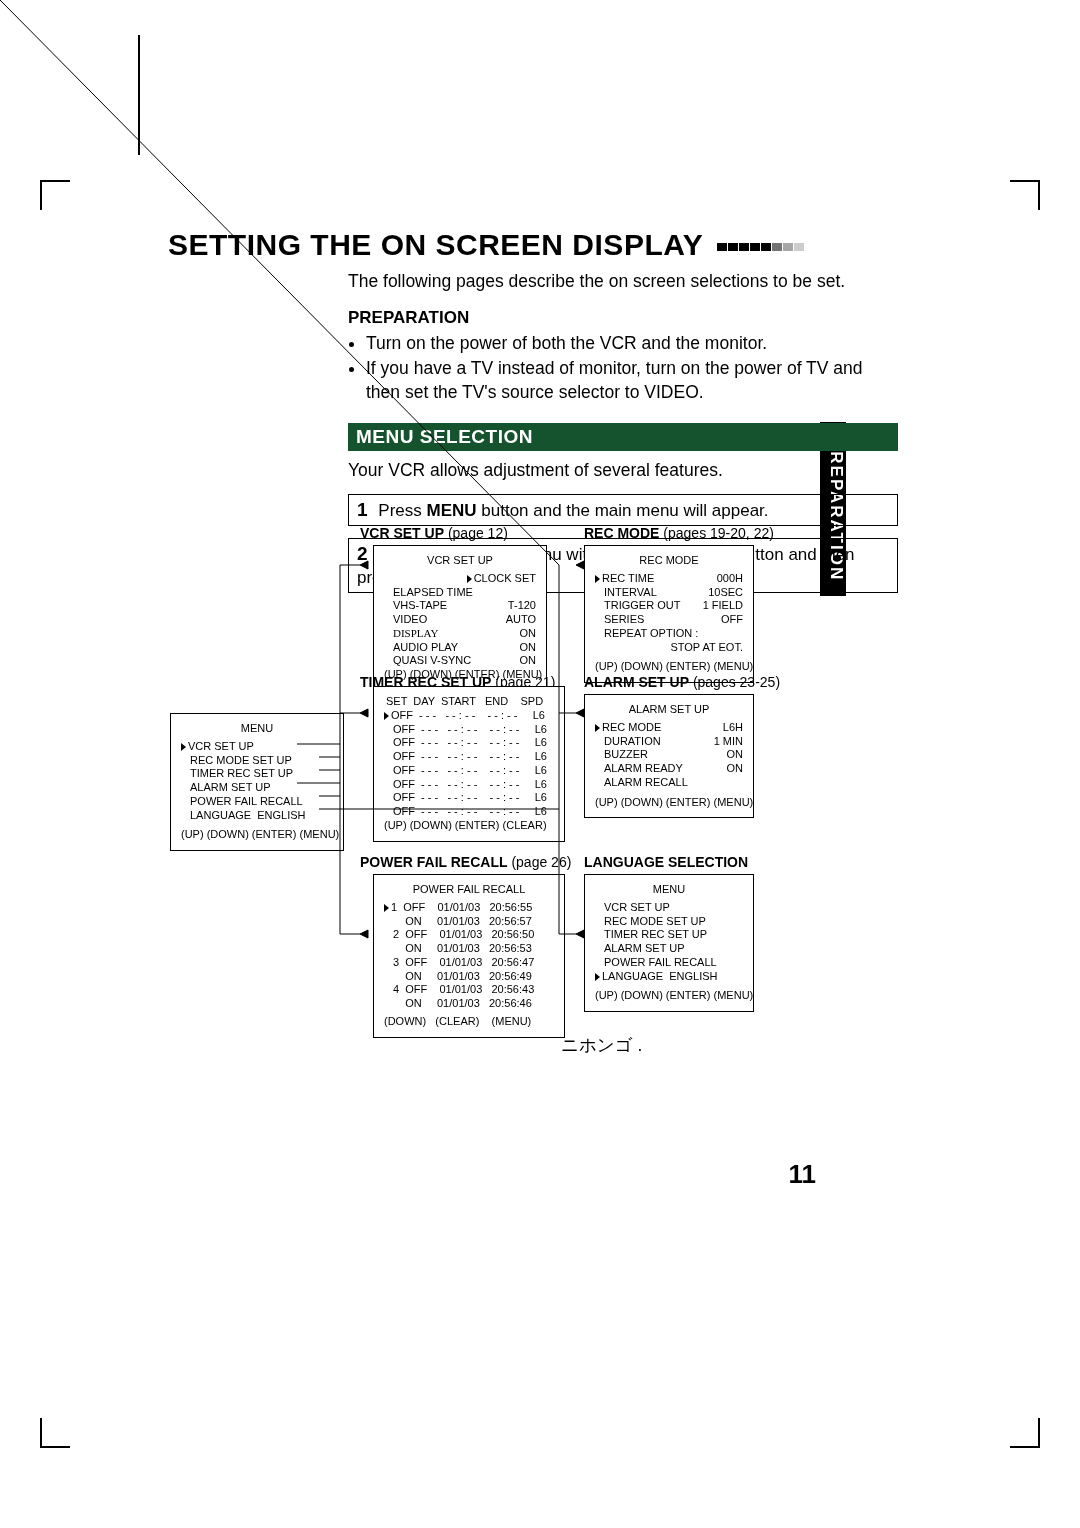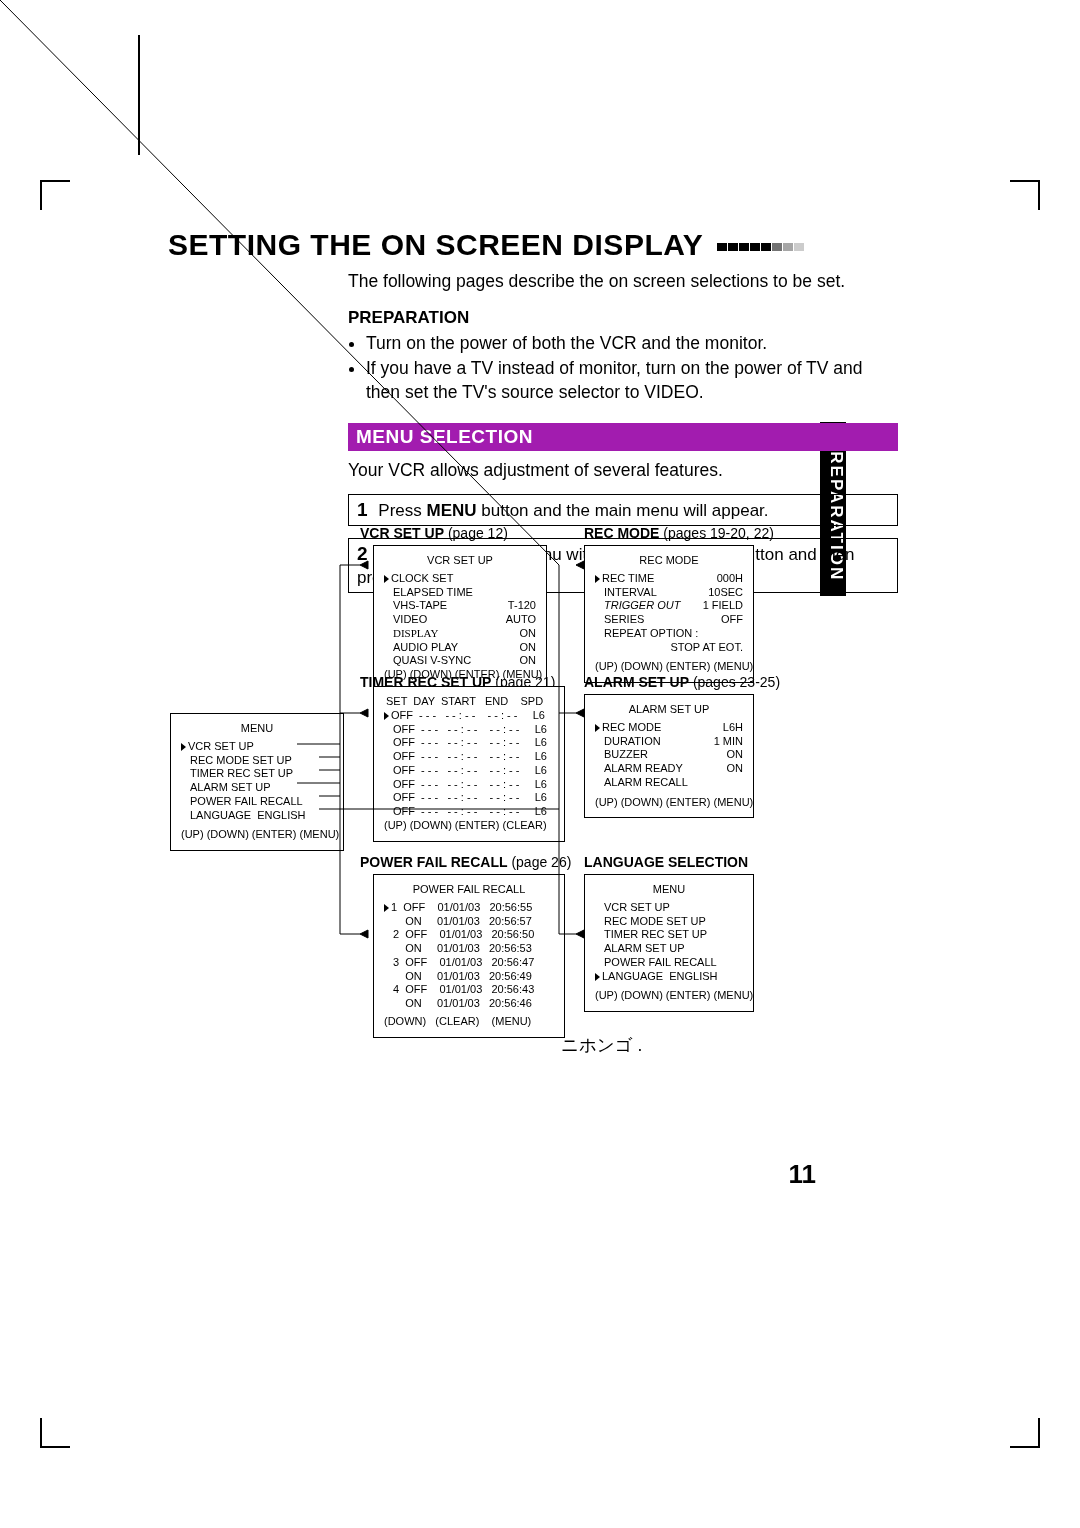--- a/index.html
+++ b/index.html
@@ -12,21 +12,21 @@
   .vline{position:absolute;top:35px;left:138px;width:2px;height:120px;background:#000}
   .content{position:absolute;left:168px;top:228px;width:730px}
   h1{margin:0;font-size:30px;font-weight:bold;letter-spacing:0.5px}
   .hbar{display:inline-block;width:130px;height:8px;margin-left:6px}
   .hbar i{display:inline-block;width:10px;height:8px;background:#000;margin-right:1px;vertical-align:middle}
   .hbar i.g1{opacity:.2}.hbar i.g2{opacity:.35}.hbar i.g3{opacity:.55}
   p{margin:8px 0;font-size:17.5px;line-height:1.35}
   .subhead{font-weight:bold;font-size:17px;margin-top:14px}
   ul.prep{margin:4px 0 0 18px;padding:0;font-size:17.5px;line-height:1.35}
   ul.prep li{margin:2px 0}
-  .blackbar{background:#a21caf;color:#fff;font-weight:bold;font-size:19px;padding:3px 8px;margin-top:18px;letter-spacing:0.5px}
+  .blackbar{background:#14532d;color:#fff;font-weight:bold;font-size:19px;padding:3px 8px;margin-top:18px;letter-spacing:0.5px}
   .stepbox{border:1px solid #000;padding:2px 8px;margin-top:12px;font-size:17px;line-height:1.35}
   .stepnum{font-weight:bold;font-size:19px;margin-right:6px}
   .osd{position:absolute;border:1px solid #000;font-family:Arial,Helvetica,sans-serif;font-size:11px;line-height:1.25;padding:8px 10px;background:#fff}
   .osd .ttl{text-align:center;margin-bottom:4px}
   .osd-row{white-space:pre}
   .osd-label{position:absolute;font-size:14px;font-weight:bold}
   .osd-label .thin{font-weight:normal}
   .mainmenu-label{position:absolute;font-size:17px;font-weight:bold}
   .sidetab{position:absolute;right:234px;top:422px;width:26px;height:172px;background:#000;color:#fff;font-weight:bold;font-size:17px;writing-mode:vertical-rl;text-align:center;letter-spacing:2px;padding-top:2px}
   .langnote{position:absolute;font-size:17.5px;line-height:1.35}
@@ -82,38 +82,38 @@
     <div class="osd-row" style="padding-left:9px">ALARM SET UP</div>
     <div class="osd-row" style="padding-left:9px">POWER FAIL RECALL</div>
     <div class="osd-row" style="padding-left:9px">LANGUAGE  ENGLISH</div>
     <div class="osd-row" style="margin-top:6px">(UP) (DOWN) (ENTER) (MENU)</div>
   </div>
 
   <div class="osd-label" style="left:360px;top:525px"><span>VCR SET UP</span><span class="thin"> (page 12)</span></div>
   <div class="osd" style="left:373px;top:545px;width:152px">
     <div class="ttl">VCR SET UP</div>
     <div id="vcr-rows">
-        <div class="osd-row" style="display: flex; justify-content: flex-start;"><span><span class="cursor"></span>CLOCK SET</span><span></span></div>
+        <div class="osd-row" style="display: flex; justify-content: flex-end; margin-left: 20px;"><span><span class="cursor"></span>CLOCK SET</span><span></span></div>
         <div class="osd-row" style="display: flex; justify-content: space-between;"><span style="padding-left: 9px;">ELAPSED TIME</span><span></span></div>
         <div class="osd-row" style="display: flex; justify-content: space-between;"><span style="padding-left: 9px;">VHS-TAPE</span><span>T-120</span></div>
         <div class="osd-row" style="display: flex; justify-content: space-between;"><span style="padding-left: 9px;">VIDEO</span><span>AUTO</span></div>
         <div class="osd-row" style="display: flex; justify-content: space-between;"><span style="padding-left: 9px; font-family: Liberation Serif, serif;">DISPLAY</span><span>ON</span></div>
         <div class="osd-row" style="display: flex; justify-content: space-between;"><span style="padding-left: 9px;">AUDIO PLAY</span><span>ON</span></div>
         <div class="osd-row" style="display: flex; justify-content: space-between;"><span style="padding-left: 9px;">QUASI V-SYNC</span><span>ON</span></div>
       </div>
     <div class="osd-row">(UP) (DOWN) (ENTER) (MENU)</div>
   </div>
 
   <div class="osd-label" style="left:584px;top:525px"><span>REC MODE</span><span class="thin"> (pages 19-20, 22)</span></div>
   <div class="osd" style="left:584px;top:545px;width:148px">
     <div class="ttl">REC MODE</div>
     <div id="recmode-rows">
         <div class="osd-row" style="display: flex; justify-content: space-between;"><span><span class="cursor"></span>REC TIME</span><span>000H</span></div>
         <div class="osd-row" style="display: flex; justify-content: space-between;"><span style="padding-left: 9px;">INTERVAL</span><span>10SEC</span></div>
-        <div class="osd-row" style="display: flex; justify-content: space-between;"><span style="padding-left: 9px; font-style: italic;">TRIGGER OUT</span><span>1 FIELD</span></div>
+        <div class="osd-row" style="display: flex; justify-content: space-between;"><span style="padding-left: 9px;">TRIGGER OUT</span><span>1 FIELD</span></div>
         <div class="osd-row" style="display: flex; justify-content: space-between;"><span style="padding-left: 9px;">SERIES</span><span>OFF</span></div>
         <div class="osd-row" style="display: flex; justify-content: space-between; text-align: center;"><span style="padding-left: 9px;">REPEAT OPTION :</span><span></span></div>
         <div class="osd-row" style="display: flex; justify-content: space-between;"><span style="padding-left: 9px;"></span><span>STOP AT EOT.</span></div>
       </div>
     <div class="osd-row" style="margin-top:6px">(UP) (DOWN) (ENTER) (MENU)</div>
   </div>
 
   <div class="osd-label" style="left:360px;top:674px"><span>TIMER REC SET UP</span><span class="thin"> (page 21)</span></div>
   <div class="osd" style="left:373px;top:686px;width:170px">
     <div class="osd-row" style="padding-left:2px">SET  DAY  START   END    SPD</div>

